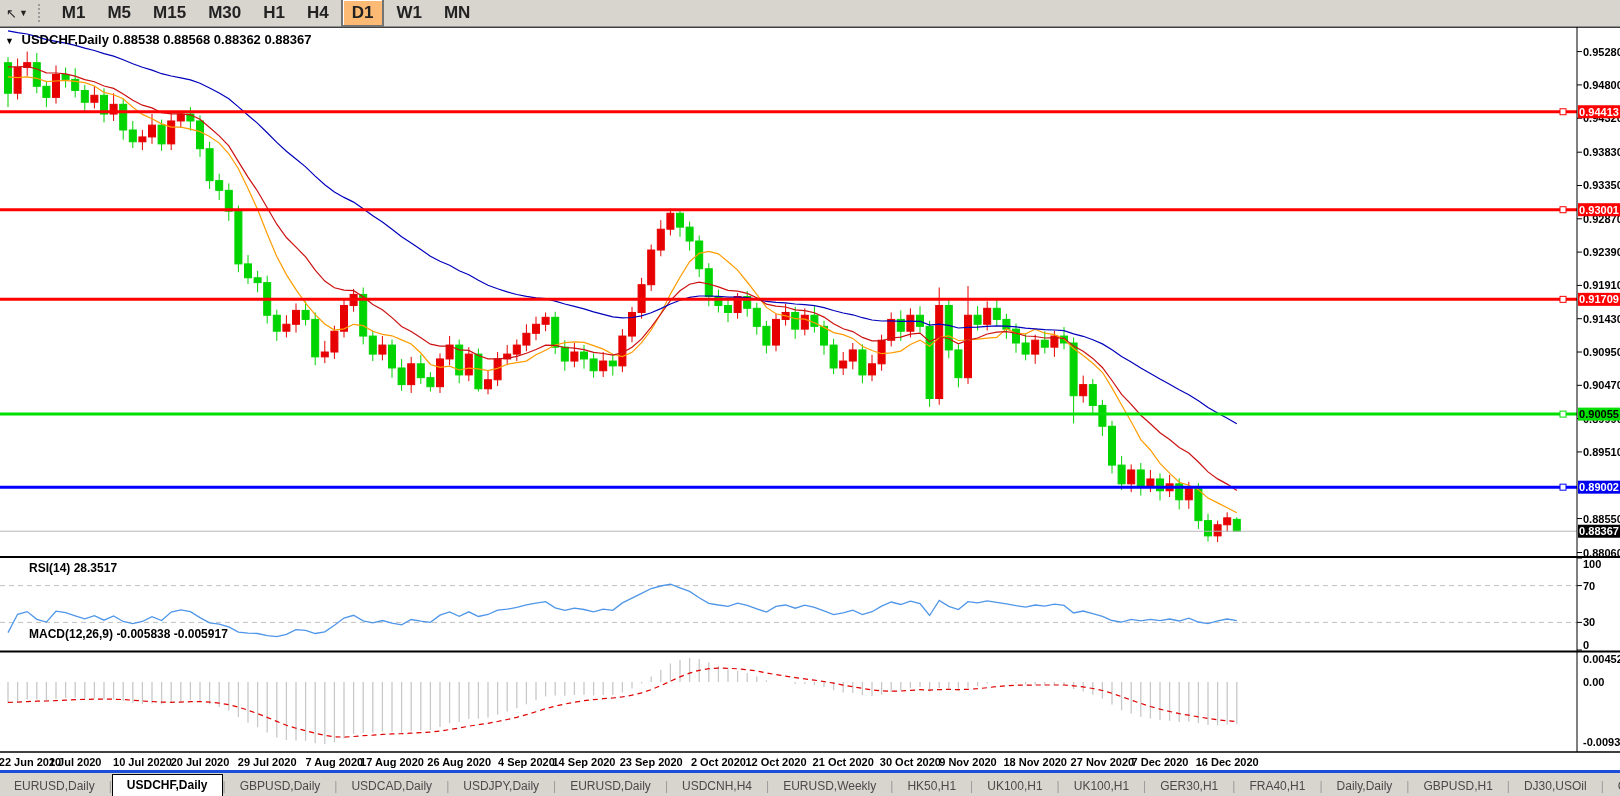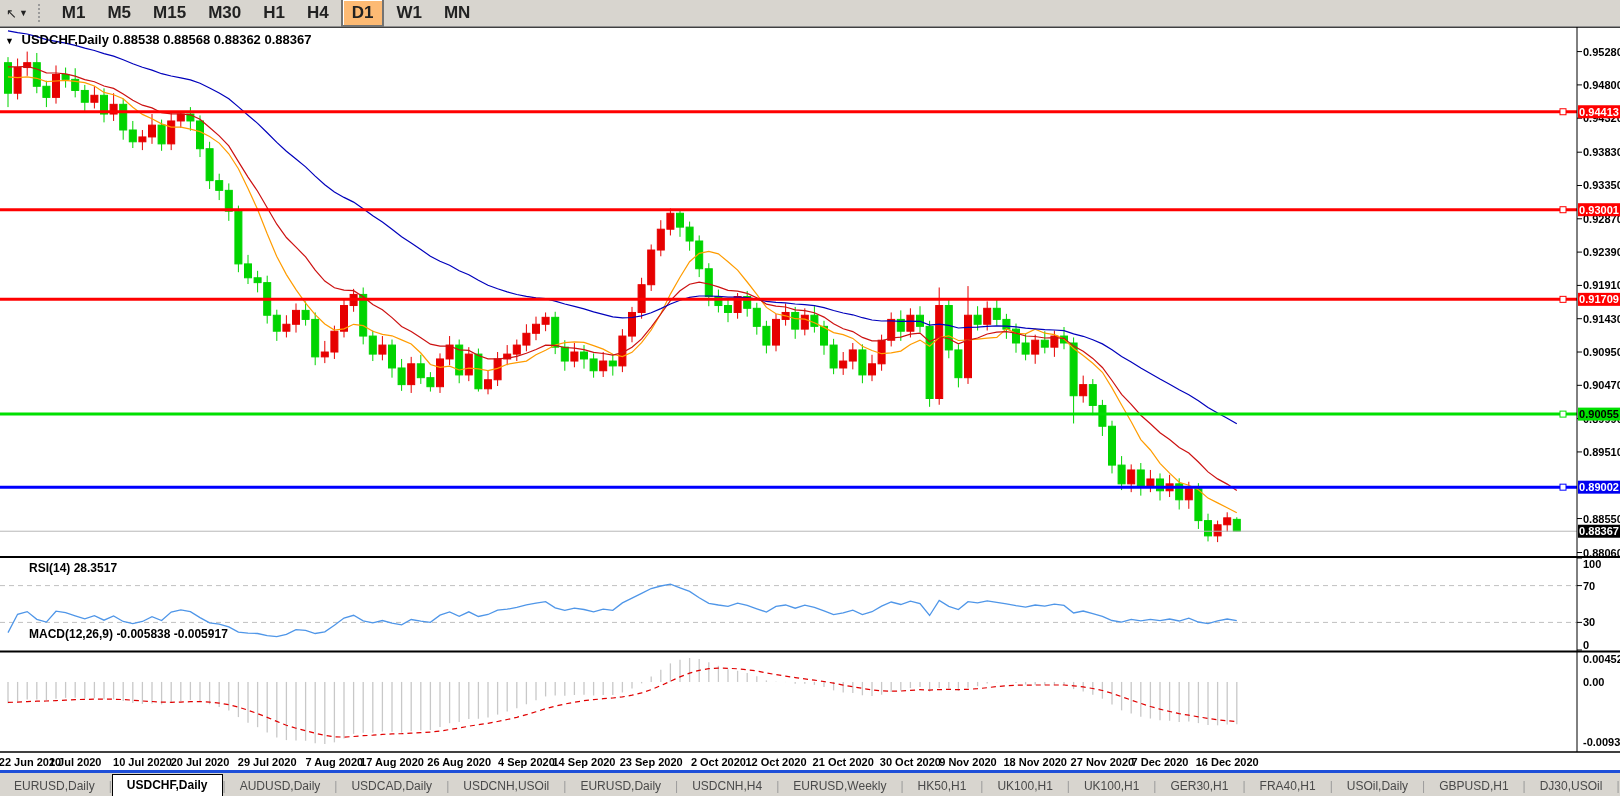--- a/index.html
+++ b/index.html
@@ -577,43 +577,43 @@
       <text x="1227.2" y="766" font-size="11" font-weight="700" fill="#000" text-anchor="middle">16 Dec 2020</text>
     </g>
   </svg>
 
 <div class="tabbar">
   <span id="tabs" style="display:flex;align-items:center;">
       <span class="tab">EURUSD,Daily</span>
       <span class="tabsep">|</span>
       <span class="tab active">USDCHF,Daily</span>
       <span class="tabsep">|</span>
-      <span class="tab">AUDUSD,Daily</span>
+      <span class="tab">GBPUSD,Daily</span>
       <span class="tabsep">|</span>
       <span class="tab">USDCAD,Daily</span>
       <span class="tabsep">|</span>
-      <span class="tab">USDCNH,USOil</span>
+      <span class="tab">USDJPY,Daily</span>
       <span class="tabsep">|</span>
       <span class="tab">EURUSD,Daily</span>
       <span class="tabsep">|</span>
       <span class="tab">USDCNH,H4</span>
       <span class="tabsep">|</span>
       <span class="tab">EURUSD,Weekly</span>
       <span class="tabsep">|</span>
       <span class="tab">HK50,H1</span>
       <span class="tabsep">|</span>
       <span class="tab">UK100,H1</span>
       <span class="tabsep">|</span>
       <span class="tab">UK100,H1</span>
       <span class="tabsep">|</span>
       <span class="tab">GER30,H1</span>
       <span class="tabsep">|</span>
       <span class="tab">FRA40,H1</span>
       <span class="tabsep">|</span>
-      <span class="tab">USOil,Daily</span>
+      <span class="tab">Daily,Daily</span>
       <span class="tabsep">|</span>
       <span class="tab">GBPUSD,H1</span>
       <span class="tabsep">|</span>
       <span class="tab">DJ30,USOil</span>
       <span class="tabsep">|</span>
       <span class="tab">CHINA300,H1</span>
     </span>
 
 </div>
 

